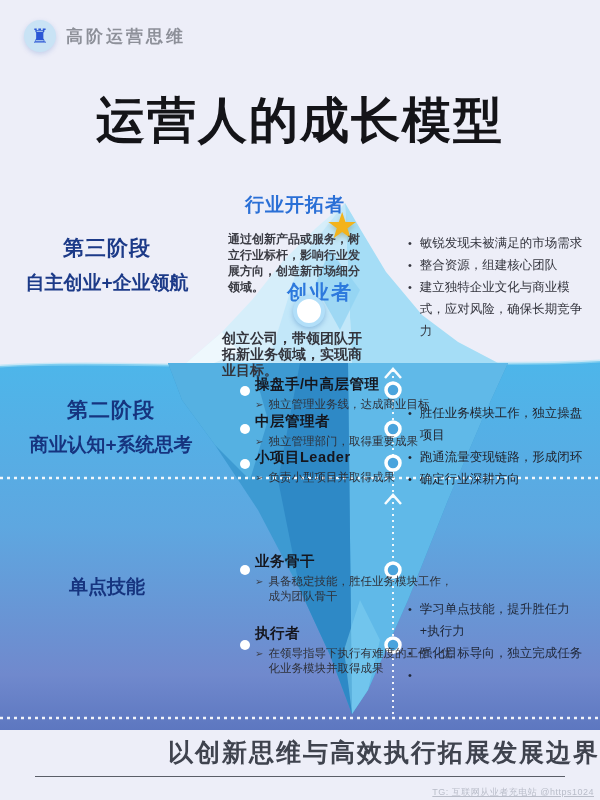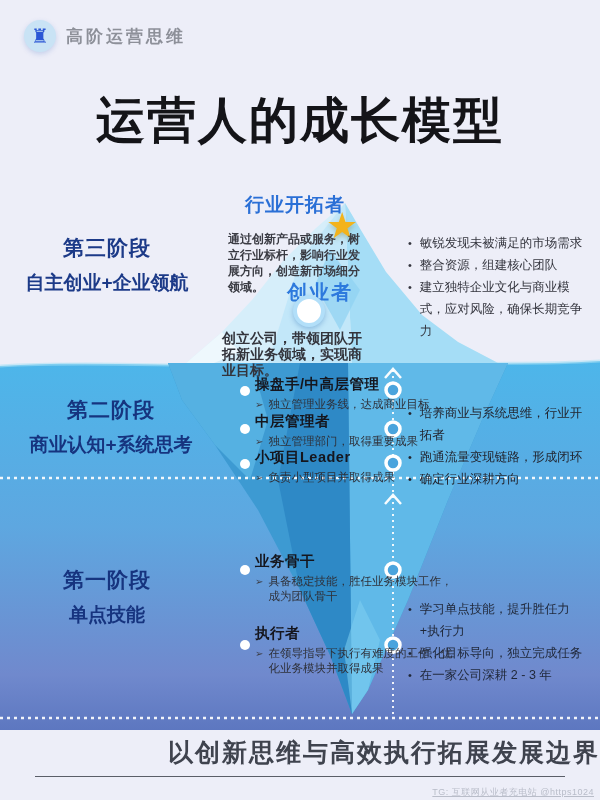--- a/index.html
+++ b/index.html
@@ -123,21 +123,20 @@
 
   <div class="abs stage stage-2">
     <div class="stage-name">第二阶段</div>
     <div class="stage-sub">商业认知+系统思考</div>
   </div>
   <div class="abs stage stage-3">
     <div class="stage-name">第三阶段</div>
     <div class="stage-sub">自主创业+企业领航</div>
   </div>
   <div class="abs stage stage-1">
-    <div class="stage-name">第一阶段</div>
     <div class="stage-sub">单点技能</div>
   </div>
 
   <div class="abs pioneer-title">行业开拓者</div>
   <div class="abs star">★</div>
   <div class="abs founder-title">创业者</div>
   <div class="abs pioneer-desc">通过创新产品或服务，树立行业标杆，影响行业发展方向，创造新市场细分领域。</div>
   <div class="abs founder-dot"></div>
   <div class="abs founder-desc">创立公司，带领团队开拓新业务领域，实现商业目标。</div>
 
@@ -174,21 +173,21 @@
     <div class="lv-title">小项目Leader</div>
     <div class="lv-desc">
         <span class="arrow-b">➢</span>
       <span>负责小型项目并取得成果</span>
       </div>
   </div>
 
   <div class="abs bullets bullets-mid">
     <div class="b-item">
       <span class="b-dot">•</span>
-      <span>培养商业与系统思维，行业开拓者</span>
+      <span>胜任业务模块工作，独立操盘项目</span>
       </div>
     <div class="b-item">
       <span class="b-dot">•</span>
       <span>跑通流量变现链路，形成闭环</span>
       </div>
     <div class="b-item">
       <span class="b-dot">•</span>
       <span>确定行业深耕方向</span>
       </div>
   </div>
@@ -212,21 +211,20 @@
     <div class="b-item">
       <span class="b-dot">•</span>
       <span>学习单点技能，提升胜任力+执行力</span>
       </div>
     <div class="b-item">
       <span class="b-dot">•</span>
       <span>强化目标导向，独立完成任务</span>
       </div>
     <div class="b-item">
       <span class="b-dot">•</span>
-      <span>在一家公司深耕 2 - 3 年</span>
       </div>
   </div>
 
   <div class="abs slogan">以创新思维与高效执行拓展发展边界</div>
   <div class="abs slogan-line"></div>
   <div class="abs watermark">TG: 互联网从业者充电站 @https1024</div>
 
 </div>
 
 </body></html>

